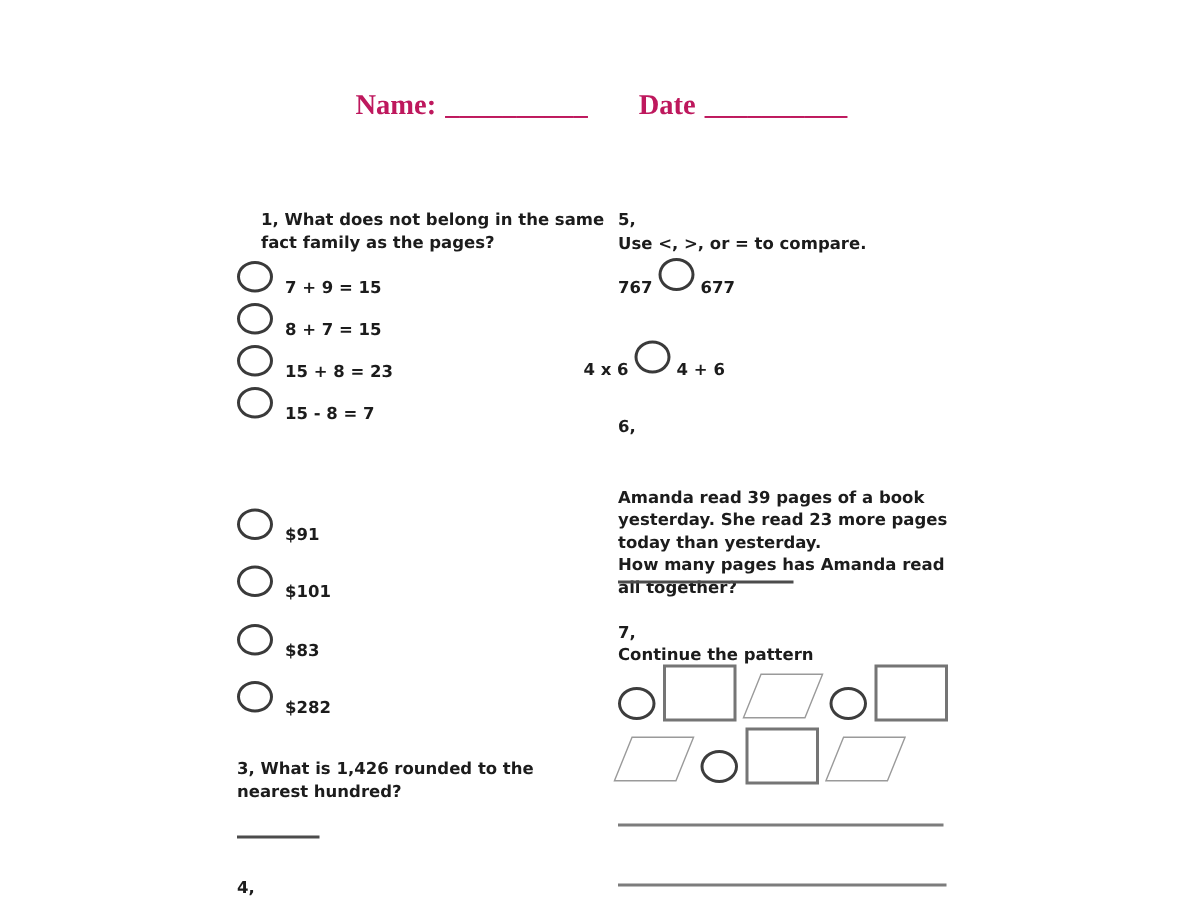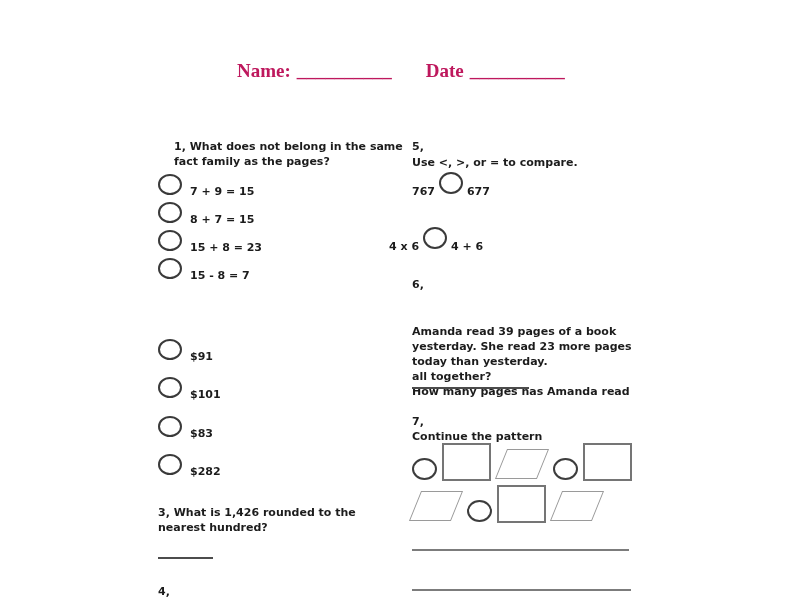--- a/index.html
+++ b/index.html
@@ -152,22 +152,22 @@
     <span class="cmp-txt">4 x 6</span>
     <span class="cmp-circle"></span>
     <span class="cmp-txt">4 + 6</span>
   </div>
 
   <div class="abs bt" style="left:412px; top:277px;">6,</div>
   <div class="abs bt" style="left:412px; top:292px;margin-top:32px;">
     <div>Amanda read 39 pages of a book</div>
     <div>yesterday. She read 23 more pages</div>
     <div>today than yesterday.</div>
+    <div>How many pages has Amanda read</div>
     <div>all together?</div>
-    <div>How many pages has Amanda read</div>
   </div>
   <div class="abs blank-dark" style="left:412px; top:387px; width:117px;"></div>
 
   <div class="abs bt" style="left:412px; top:414px;">7,</div>
   <div class="abs bt" style="left:412px; top:429px;">Continue the pattern</div>
   <div class="abs pat-row" style="left:412px; top:443px;">
       <span class="ps-circle"></span>
       <span class="ps-square"></span>
       <span class="ps-para"></span>
       <span class="ps-circle"></span>

